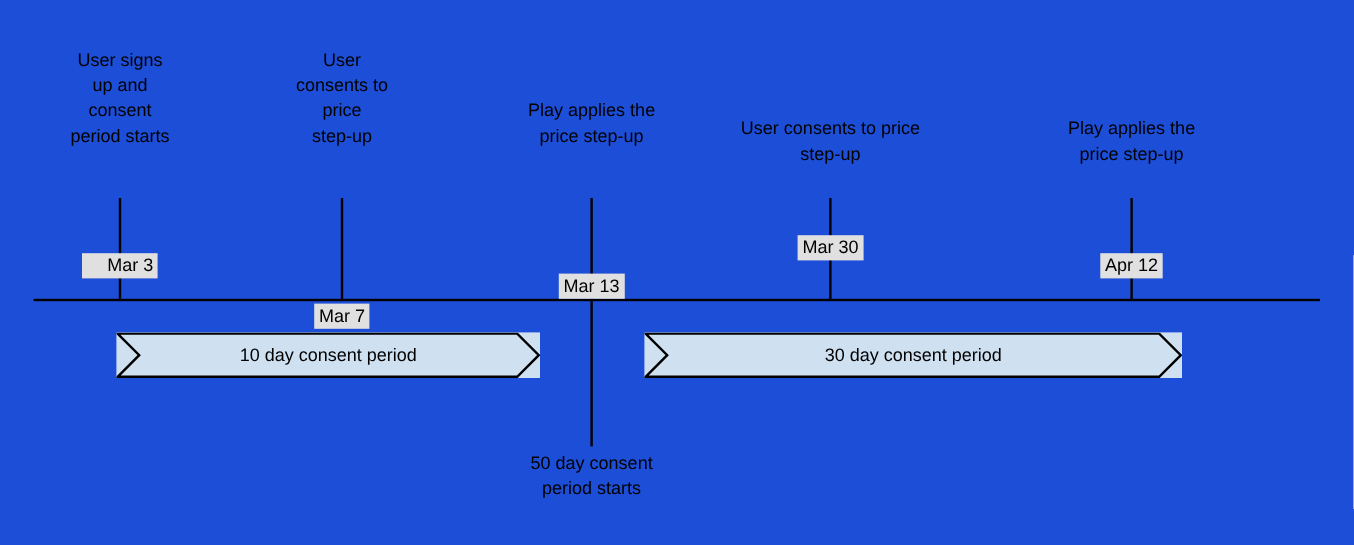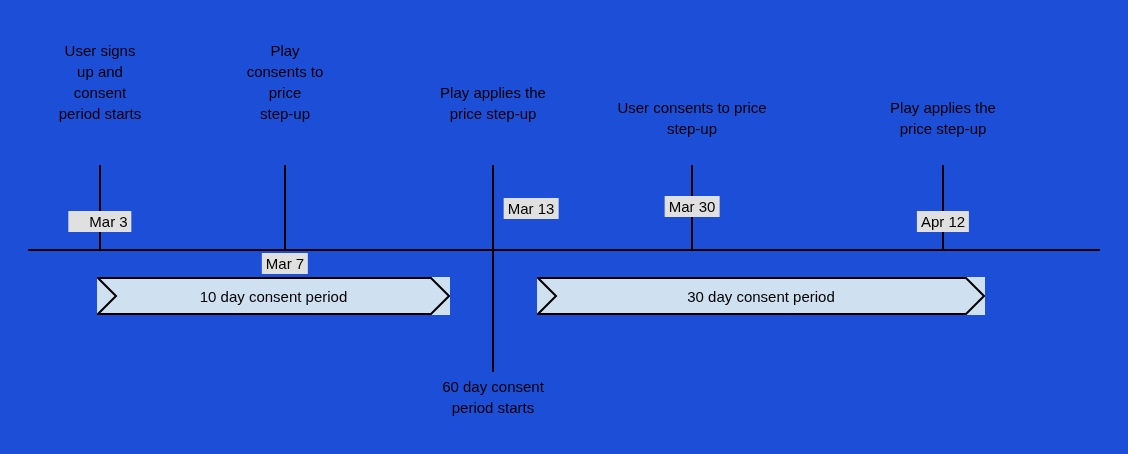--- a/index.html
+++ b/index.html
@@ -122,36 +122,36 @@
   <div class="marker" style="left:100px;">
     <div class="marker-caption" style="height:110px; top:40px;">User signs
 up and
 consent
 period starts</div>
     <div class="marker-stem" style="top:165px; height:85px;"></div>
     <div class="marker-date" style="top:211px;padding-left:21px;">Mar 3</div>
   </div>
 
   <div class="marker" style="left:285px;">
-    <div class="marker-caption" style="height:110px; top:40px;">Play
+    <div class="marker-caption" style="height:110px; top:40px;">User
 consents to
 price
 step-up</div>
     <div class="marker-stem" style="top:165px; height:85px;"></div>
     <div class="marker-date" style="top:211px;margin-top:42px;">Mar 7</div>
   </div>
 
   <div class="marker" style="left:493px;">
     <div class="marker-caption" style="height:68px; top:82px;">Play applies the
 price step-up</div>
     <div class="marker-stem" style="top:165px; height:85px;"></div>
-    <div class="marker-date" style="top:198px;margin-left:38px;">Mar 13</div>
+    <div class="marker-date" style="top:228px;">Mar 13</div>
 
     <div class="note-stem" style="top:250px; height:122px;"></div>
-    <div class="note-text" style="top:376px;">60 day consent
+    <div class="note-text" style="top:376px;">50 day consent
 period starts</div>
   </div>
 
   <div class="marker" style="left:692px;">
     <div class="marker-caption" style="height:68px; top:97px;">User consents to price
 step-up</div>
     <div class="marker-stem" style="top:165px; height:85px;"></div>
     <div class="marker-date" style="top:196px;">Mar 30</div>
   </div>
 

